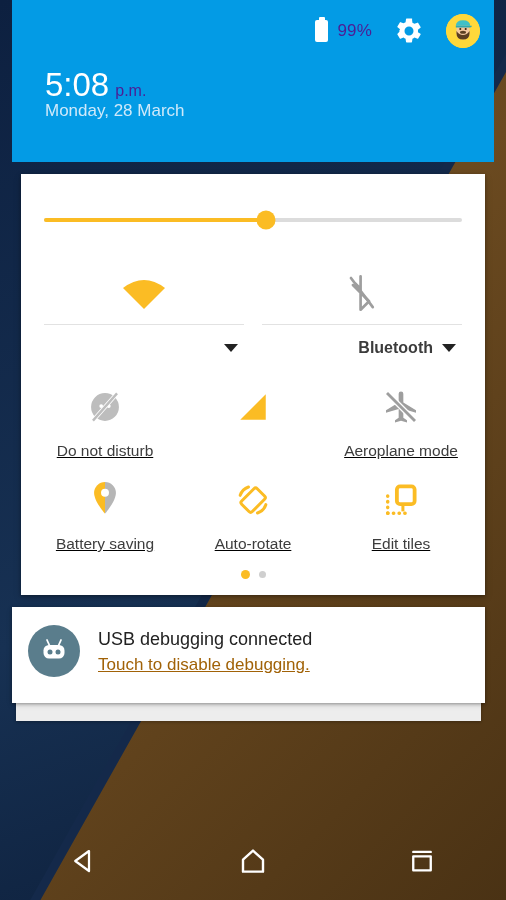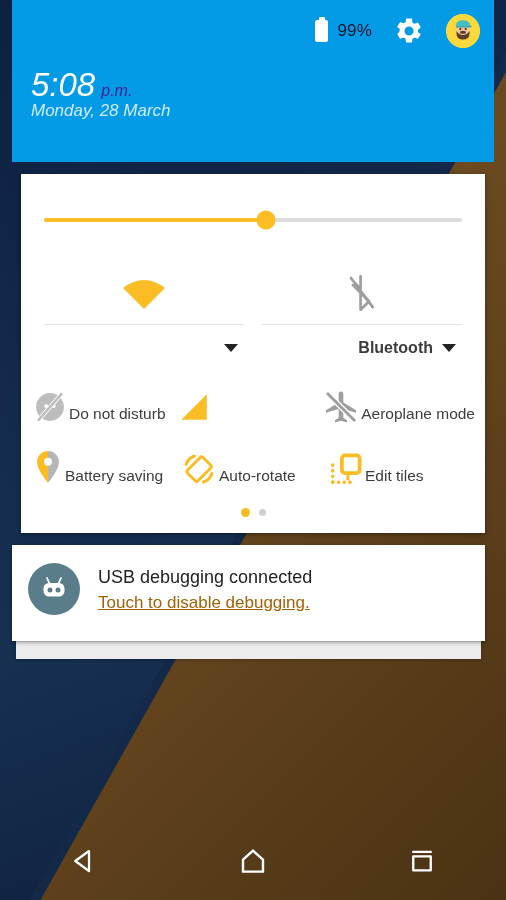--- a/index.html
+++ b/index.html
@@ -49,33 +49,33 @@
     background:#fff;
     border-radius:2px;
     position:relative;
   }
   .battery-icon::before{
     content:""; position:absolute;
     top:-3px; left:3.5px;
     width:6px; height:3px;
     background:#fff; border-radius:1px 1px 0 0;
   }
-  #battery-percent{ font-size:17px; color:#0f172a; letter-spacing:.2px; }
+  #battery-percent{ font-size:17px; color:#4c1d95; letter-spacing:.2px; }
 
   .gear{ width:30px; height:30px; display:block; }
 
   #avatar{
     width:34px; height:34px; border-radius:50%;
     background:#FFD83B;
     display:flex; align-items:center; justify-content:center;
     overflow:hidden;
   }
 
   #clock-block{
-    position:absolute; left:19px; top:68px;font-style:italic;
+    position:absolute; left:33px; top:68px;
   }
   #time-row{ display:flex; align-items:baseline; gap:6px; }
   #clock-time{ font-size:33px; font-weight:300; color:#fff; line-height:1; }
   #clock-ampm{ font-size:16px; font-weight:400; color:#4c1d95; }
   #clock-date{ font-size:17px; color:#cfe9fa; font-weight:400; }
 
   
   #qs-panel{
     margin:12px 9px 0 9px;
     background:#fff;
@@ -131,22 +131,22 @@
     border-left:7px solid transparent;
     border-right:7px solid transparent;
     border-top:8px solid #222;
   }
 
   
   .tile-row{
     display:flex; padding:0 10px;
   }
   .tile{
-    flex:1; display:flex; flex-direction:row; align-items:center;
-    padding-top:14px; padding-bottom:4px;
+    flex:1; display:flex; flex-direction:column; align-items:center;
+    padding-top:14px; padding-bottom:4px;text-decoration:underline;
   }
   .tile-icon{
     height:44px; display:flex; align-items:center; justify-content:center;
   }
   .tile-label{
     font-size:15.5px; color:#3d3d3d; margin-top:13px;
     text-align:center; white-space:nowrap;
   }
   .tile-label.empty{ visibility:hidden; }
 

